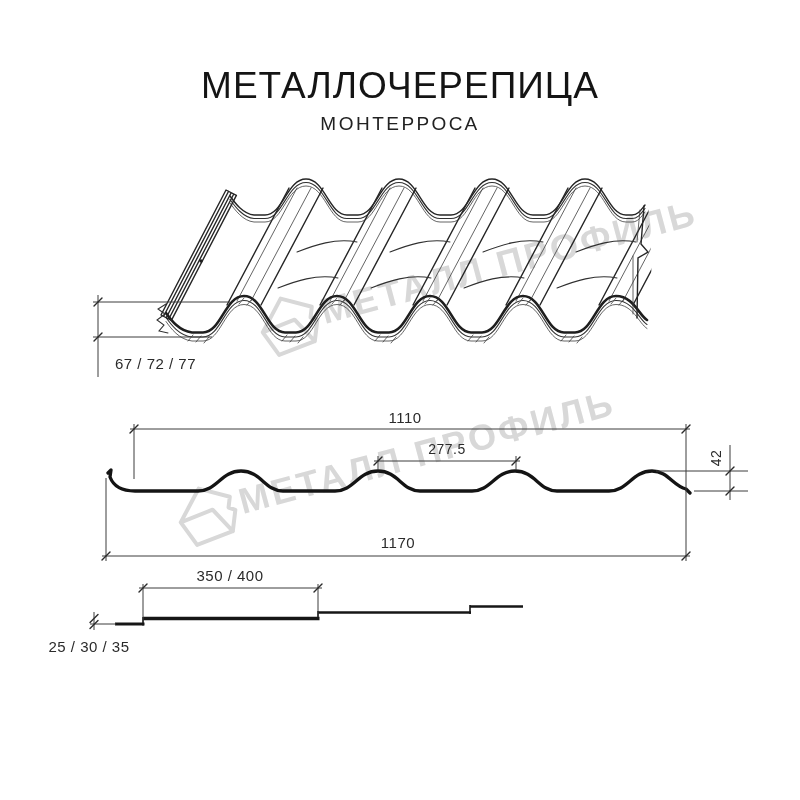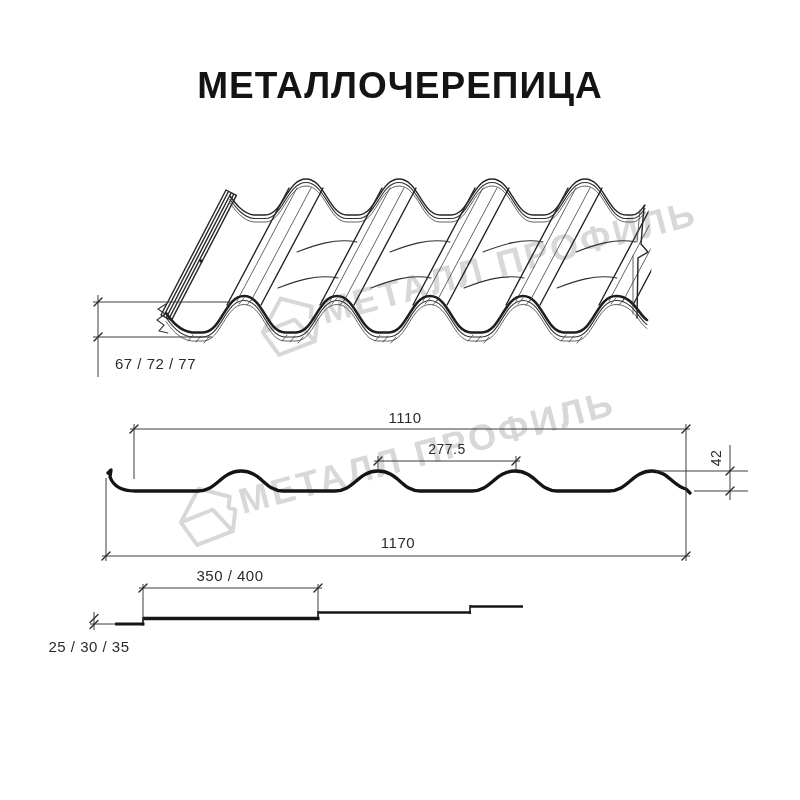--- a/index.html
+++ b/index.html
@@ -1,19 +1,19 @@
 <!DOCTYPE html>
 <html><head>
 <meta charset="utf-8">
 <style>
   html,body{margin:0;padding:0;background:#ffffff;width:800px;height:800px;overflow:hidden;
     font-family:"Liberation Sans", sans-serif;}
   .stage{position:relative;width:800px;height:800px;background:#fff;}
   .hdr{position:absolute;left:0;top:66px;width:800px;text-align:center;color:#101010;}
-  .hdr .title{font-size:37px;font-weight:700;letter-spacing:1px;line-height:40px;color:#141414;}
+  .hdr .title{font-size:37px;font-weight:400;letter-spacing:1px;line-height:40px;color:#141414;}
   .hdr .subtitle{margin-top:7px;font-size:19px;font-weight:400;letter-spacing:2.5px;color:#222;}
   svg{position:absolute;left:0;top:0;}
   .ln-main{stroke:#1e1e1e;stroke-width:2.6;fill:none;stroke-linecap:round;stroke-linejoin:round;}
   .ln-med{stroke:#262626;stroke-width:1.4;fill:none;stroke-linecap:round;}
   .ln-thin{stroke:#303030;stroke-width:1.05;fill:none;stroke-linecap:round;}
   .ln-xthin{stroke:#3d3d3d;stroke-width:0.8;fill:none;stroke-linecap:round;}
   .dim{stroke:#3c3c3c;stroke-width:1;fill:none;}
   .tick{stroke:#2b2b2b;stroke-width:1.4;fill:none;stroke-linecap:round;}
   .dim-text{fill:#2b2b2b;font-size:15px;letter-spacing:0.5px;}
   .dim-text-sm{fill:#2b2b2b;font-size:14px;letter-spacing:0.5px;}
@@ -25,20 +25,21 @@
   .wm-text{fill:#d8d8d8;font-size:36px;font-weight:700;letter-spacing:3px;}
   .wm-logo{stroke:#d8d8d8;stroke-width:4;fill:none;stroke-linejoin:round;stroke-linecap:round;}
 </style>
 </head>
 <body>
 
 <div class="stage">
 
   <div class="hdr">
     <div class="title">МЕТАЛЛОЧЕРЕПИЦА</div>
+    <div class="subtitle">МОНТЕРРОСА</div>
   </div>
 
   <svg width="800" height="800" viewBox="0 0 800 800">
     <defs>
       <path id="fe" d="M166,313 C171,320 179,331 192,332.5 L203,332.5 C221,332.5 225,296 244,296
         C263,296 267,332.5 285,332.5 L296,332.5 C314,332.5 318,296 337,296
         C356,296 360,332.5 378,332.5 L389,332.5 C407,332.5 411,296 430,296
         C449,296 453,332.5 471,332.5 L482,332.5 C500,332.5 504,296 523,296
         C542,296 546,332.5 564,332.5 L575,332.5 C593,332.5 597,296 616,296
         C633,296 639,315 647,320"></path>

